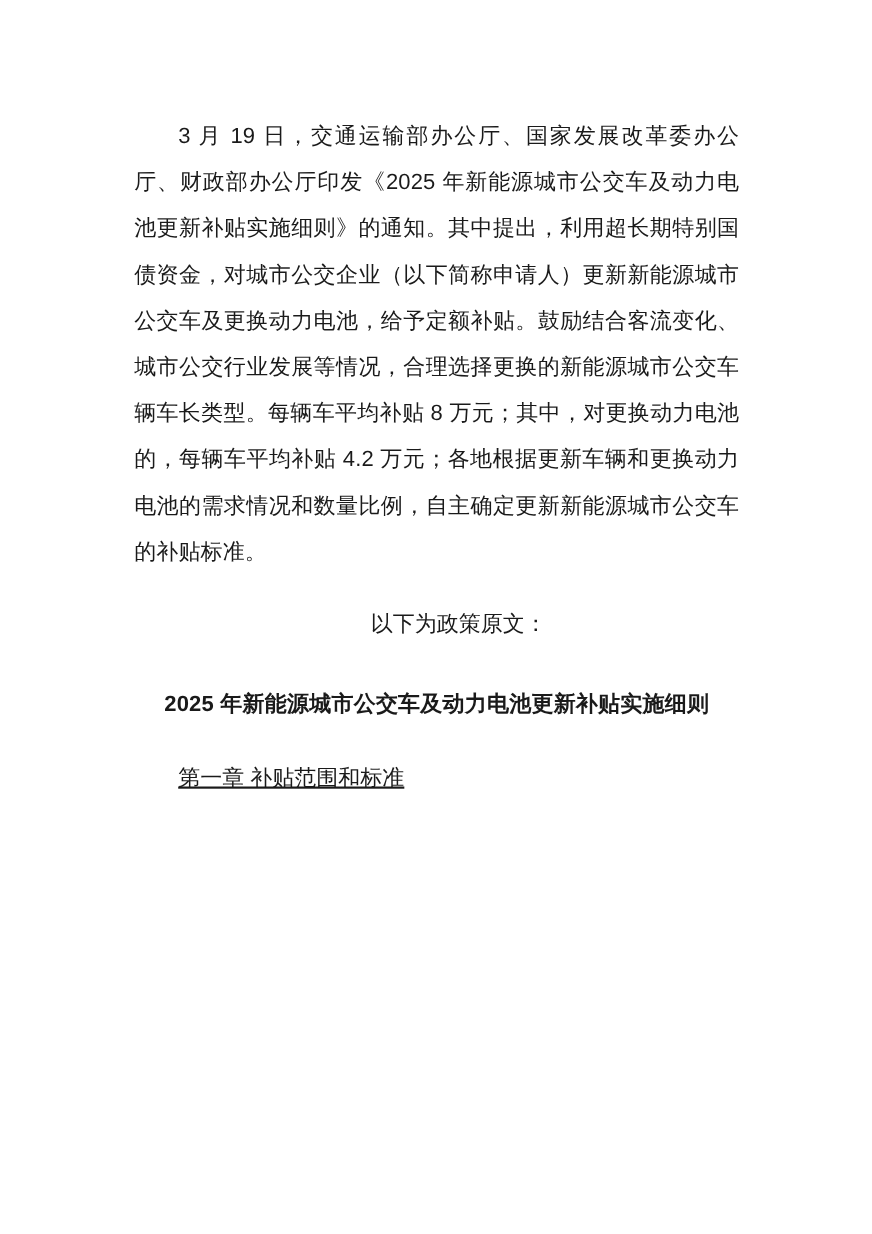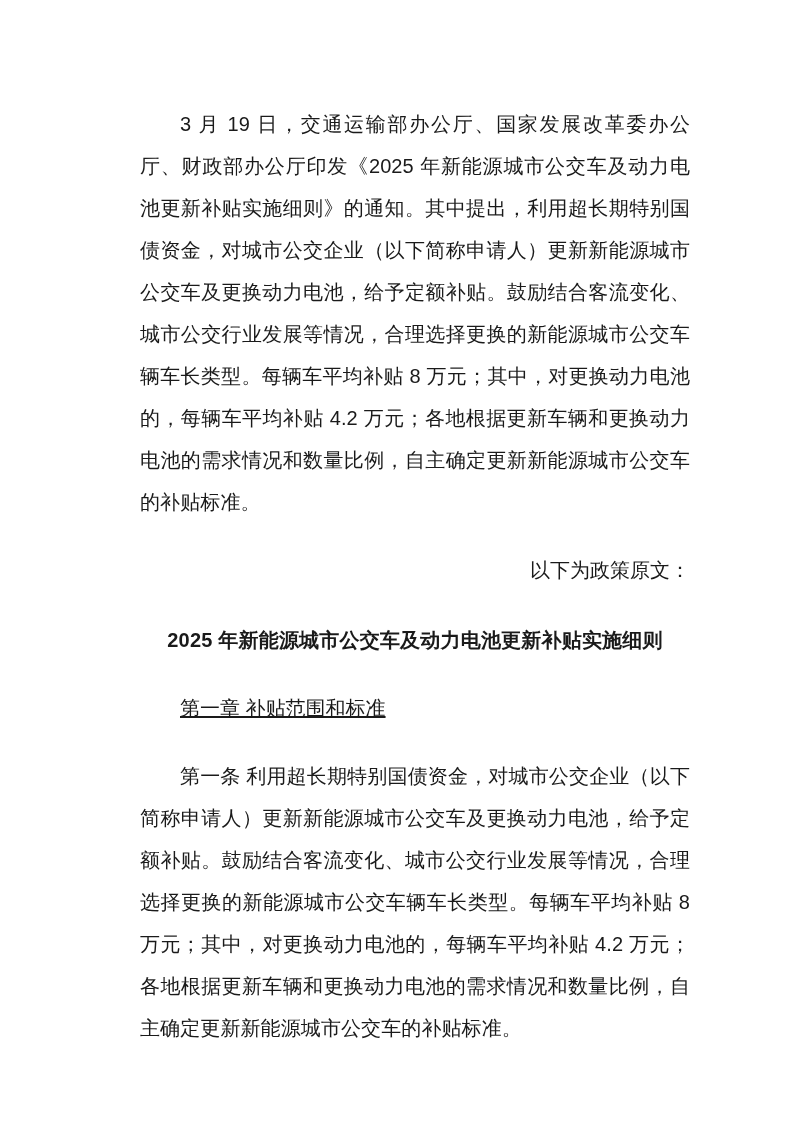--- a/index.html
+++ b/index.html
@@ -18,21 +18,21 @@
   .page {
     position: relative;
     width: 793px;
     height: 1122px;
     background: #ffffff;
     box-sizing: border-box;
   }
 
   .content {
     position: absolute;
-    left: 140px;
+    left: 122px;
     top: 103px;
     width: 550px;
   }
 
   .para {
     font-size: 20px;
     line-height: 42px;
     text-align: justify;
     text-justify: inter-ideograph;
     letter-spacing: 0.1px;
@@ -66,21 +66,22 @@
     margin: 0;
     text-align: left;
     text-decoration: underline;
   }
 
   .lead-line {
     font-size: 20px;
     line-height: 42px;
     text-indent: 2em;
     margin: 0;
-    text-align: right;
+    text-align: center;
+    font-family: Liberation Mono, monospace;
   }
 </style>
 </head>
 <body>
 
 <div class="page">
   <div class="content">
 
     <p class="para indent">3 月 19 日，交通运输部办公厅、国家发展改革委办公厅、财政部办公厅印发《2025 年新能源城市公交车及动力电池更新补贴实施细则》的通知。其中提出，利用超长期特别国债资金，对城市公交企业（以下简称申请人）更新新能源城市公交车及更换动力电池，给予定额补贴。鼓励结合客流变化、城市公交行业发展等情况，合理选择更换的新能源城市公交车辆车长类型。每辆车平均补贴 8 万元；其中，对更换动力电池的，每辆车平均补贴 4.2 万元；各地根据更新车辆和更换动力电池的需求情况和数量比例，自主确定更新新能源城市公交车的补贴标准。</p>
 
@@ -91,16 +92,15 @@
     <div class="gap-head"></div>
 
     <h1 class="doc-title">2025 年新能源城市公交车及动力电池更新补贴实施细则</h1>
 
     <div class="gap-chap"></div>
 
     <p class="chapter">第一章 补贴范围和标准</p>
 
     <div class="gap-art"></div>
 
-    <p class="para indent">第一条 利用超长期特别国债资金，对城市公交企业（以下简称申请人）更新新能源城市公交车及更换动力电池，给予定额补贴。鼓励结合客流变化、城市公交行业发展等情况，合理选择更换的新能源城市公交车辆车长类型。每辆车平均补贴 8 万元；其中，对更换动力电池的，每辆车平均补贴 4.2 万元；各地根据更新车辆和更换动力电池的需求情况和数量比例，自主确定更新新能源城市公交车的补贴标准。</p>
 
   </div>
 </div>
 
 </body></html>

